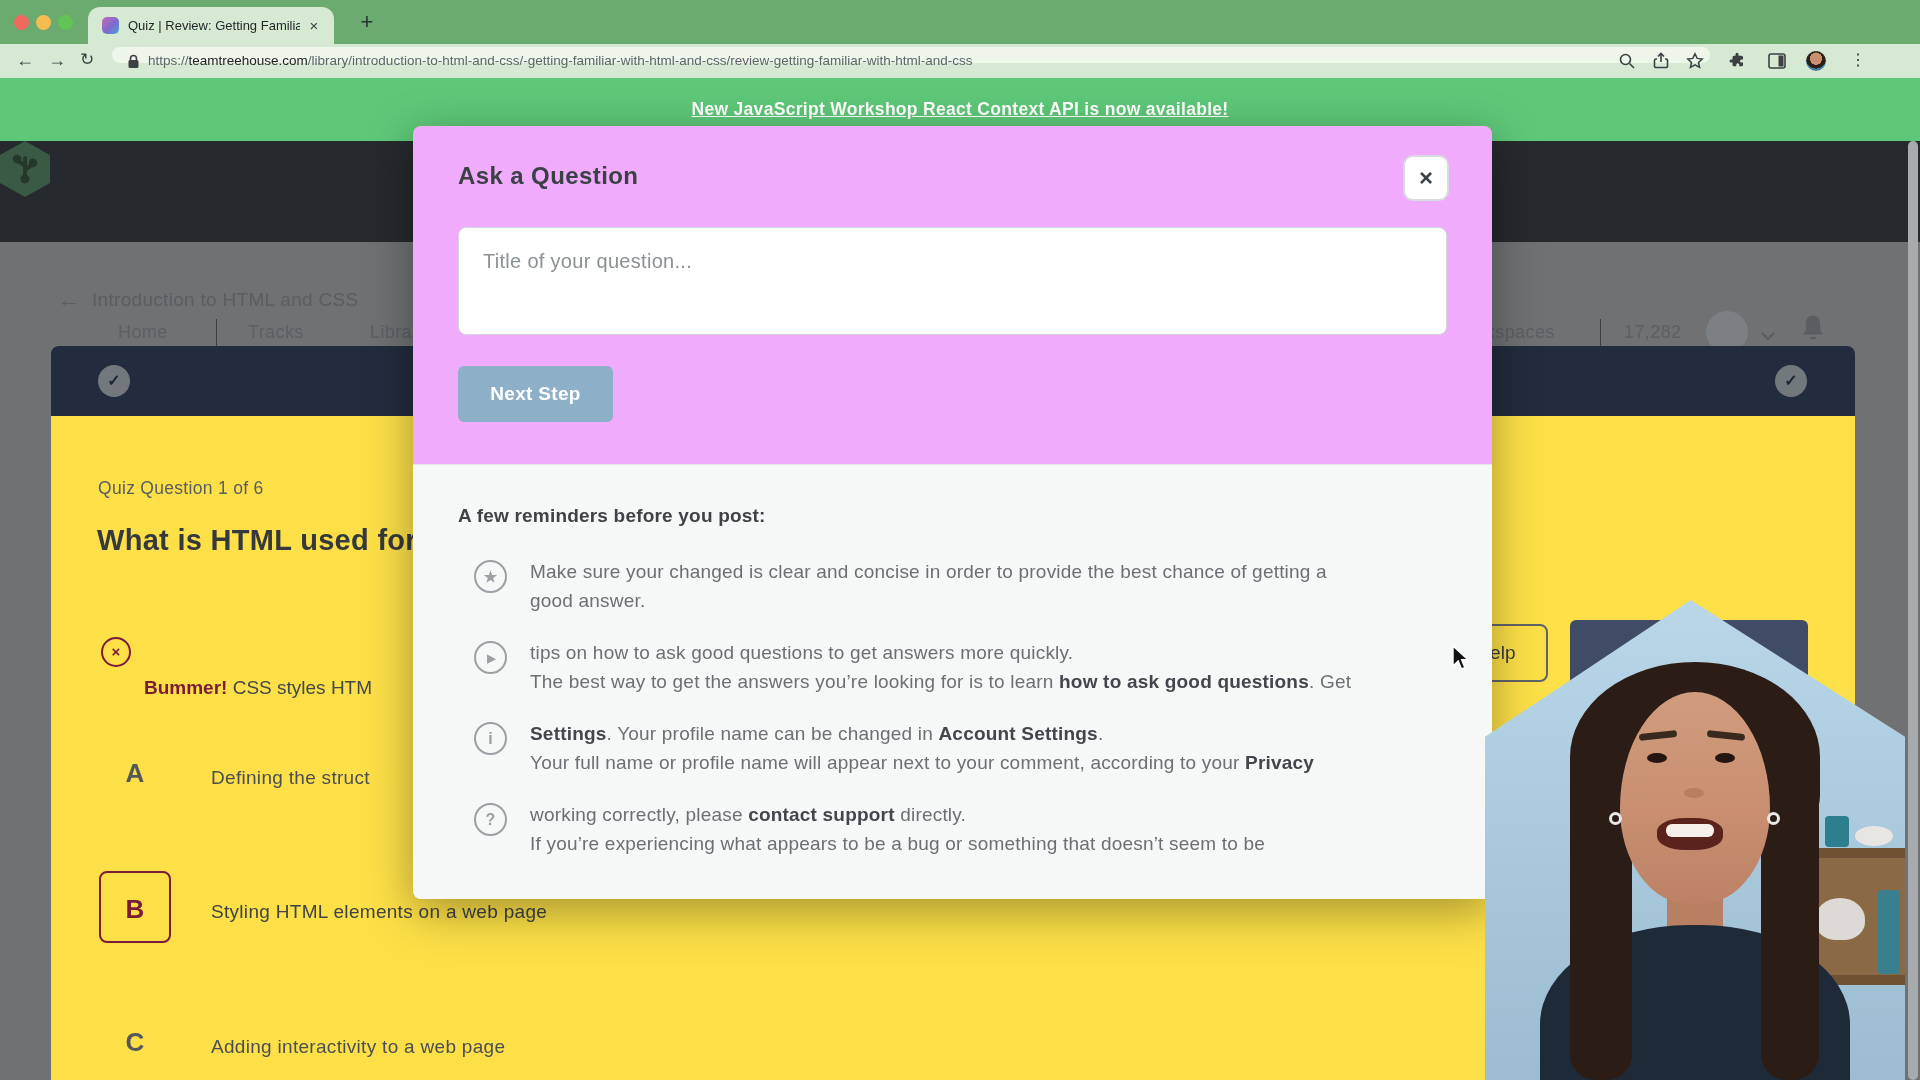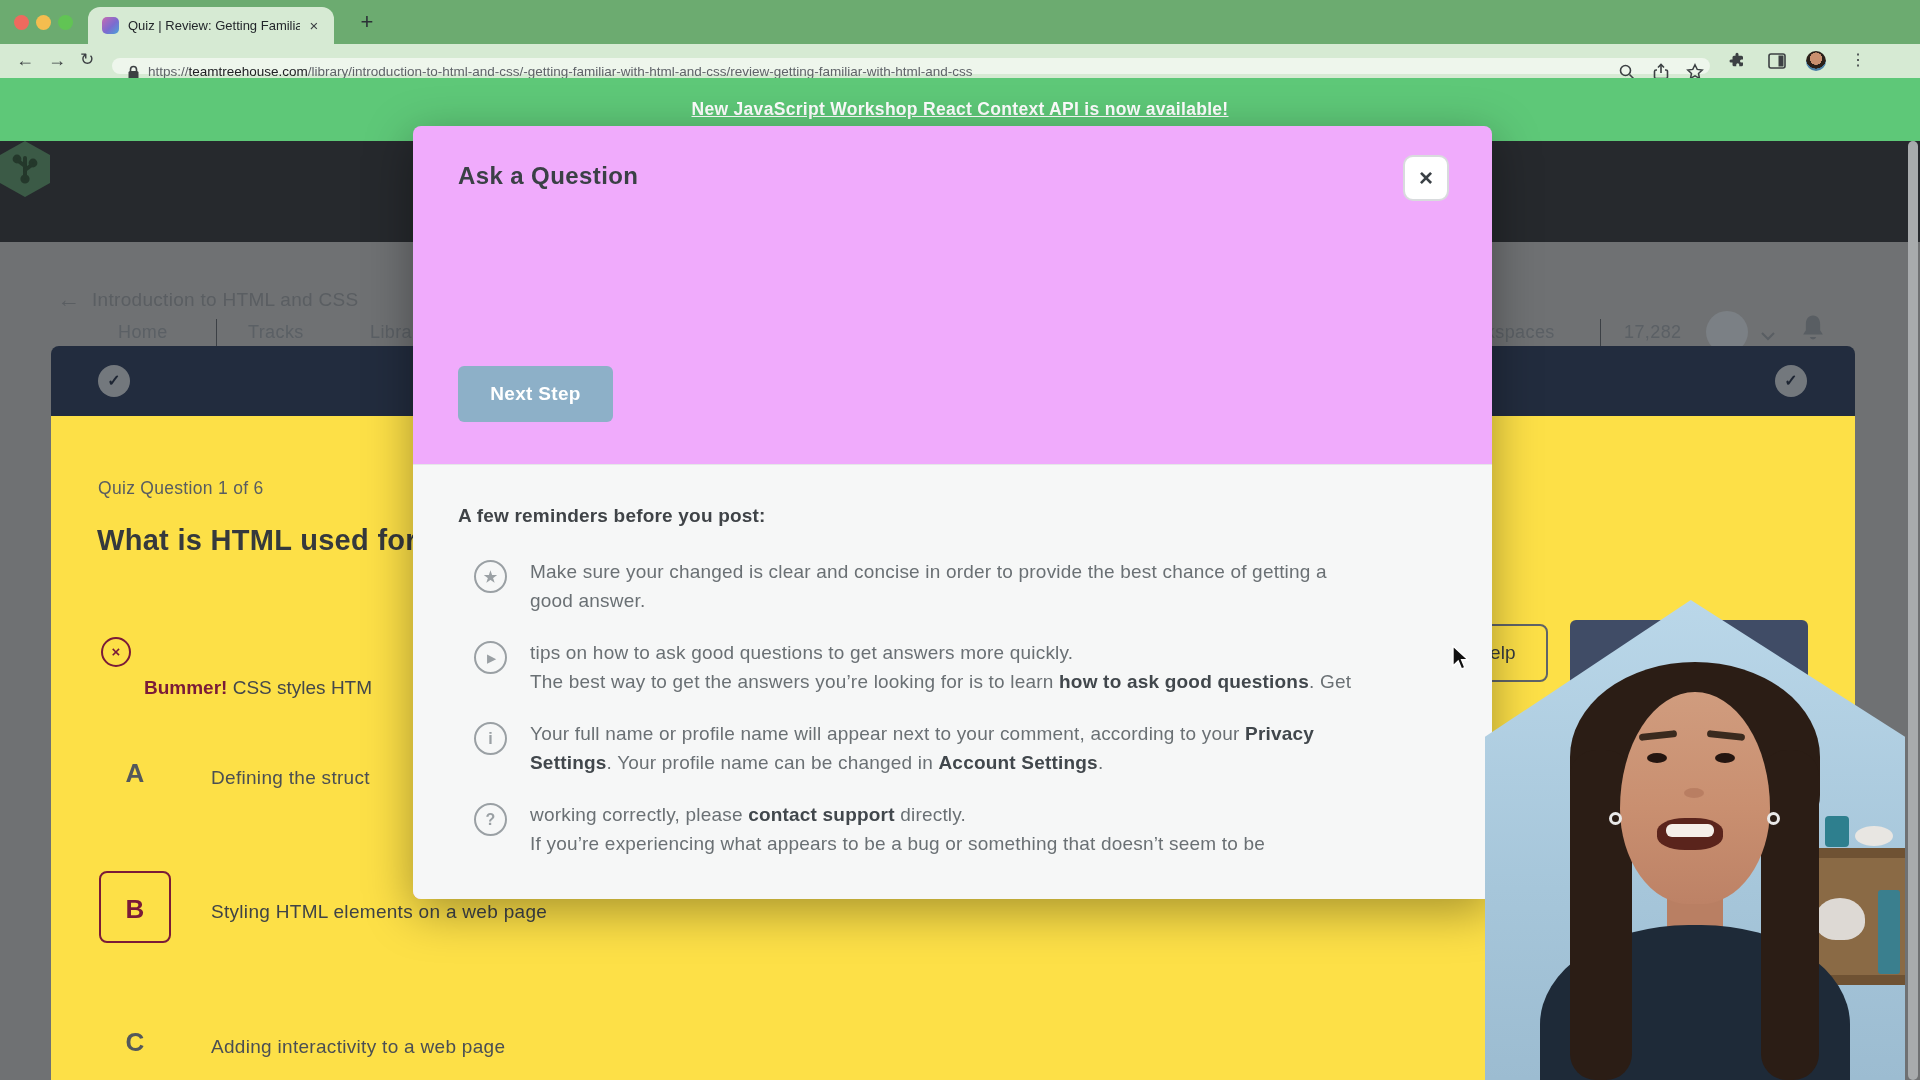--- a/index.html
+++ b/index.html
@@ -18,21 +18,21 @@
     background:linear-gradient(135deg,#c76bb2,#7b6bd0 55%,#4aa3d8); }
   #tab-title { left:40px; top:0; width:172px; height:37px; line-height:37px; font-size:13px;
     color:#23272b; white-space:nowrap; overflow:hidden; }
   #tab-close { left:216px; top:9px; width:20px; height:20px; line-height:19px; text-align:center;
     font-size:15px; color:#3c4043; }
   #newtab { left:352px; top:8px; width:30px; height:30px; line-height:28px; text-align:center;
     font-size:22px; color:#2b3136; }
   #toolbar { left:0; top:44px; width:1920px; height:34px; background:#d6ead3; z-index:40; }
   .navbtn { top:0; height:34px; line-height:32px; font-size:18px; color:#3c4043; }
   #btn-back { left:16px; } #btn-fwd { left:48px; } #btn-reload { left:80px; font-size:17px; }
-  #urlpill { left:112px; top:14px; width:1598px; height:16px; border-radius:14px; background:#eef6ec;text-align:center; }
+  #urlpill { left:112px; top:3px; width:1598px; height:16px; border-radius:14px; background:#eef6ec;text-align:center; }
   #lock-icon { left:15px; top:7px; }
   #url-text { left:36px; top:0; height:28px; line-height:28px; font-size:13.5px; color:#5f6368; white-space:nowrap; }
   #url-text .domain { color:#202124; }
   .pill-icon { top:5px; } #zoom-icon { left:1506px; } #share-icon { left:1540px; } #star-icon { left:1574px; }
   .bar-icon { top:8px; } #puzzle-icon { left:1728px; } #sidebar-icon { left:1768px; }
   #chrome-avatar { left:1806px; top:7px; width:20px; height:20px; border-radius:50%;
     background:radial-gradient(circle at 50% 38%,#c9906f 0 38%,#2b2019 39% 62%,#4a7fa5 63%); }
   #dots-icon { left:1850px; top:0; height:34px; line-height:32px; font-size:16px; color:#3c4043; letter-spacing:0; }
 
   
@@ -265,42 +265,43 @@
     <div id="answer-c" class="abs answer-row">
       <div class="abs answer-letter">C</div>
       <div class="abs answer-text">Adding interactivity to a web page</div>
     </div>
   </div>
 </div>
 
 <div id="modal" class="abs">
   <div id="modal-title" class="abs">Ask a Question</div>
   <div id="modal-close" class="abs">×</div>
+  <textarea id="title-input" class="abs" placeholder="Title of your question..." style=""></textarea>
   <button id="next-step-btn" class="abs">Next Step</button>
   <div id="reminders" class="abs">
     <div id="reminders-heading" class="abs">A few reminders before you post:</div>
     <div class="abs rem-item" style="top:92px">
         <span class="rem-icon star-circle">★</span>
         <div class="rem-text">
           <div><span>Make sure your changed is clear and concise in order to provide the best chance of getting a</span></div>
           <div><span>good answer.</span></div>
         </div>
       </div>
     <div class="abs rem-item" style="top:173px">
         <span class="rem-icon play-circle">▶</span>
         <div class="rem-text">
           <div><span>tips on how to ask good questions to get answers more quickly.</span></div>
           <div><span>The best way to get the answers you’re looking for is to learn </span><span class="b">how to ask good questions</span><span>. Get</span></div>
         </div>
       </div>
     <div class="abs rem-item" style="top:254px">
         <span class="rem-icon info-circle">i</span>
         <div class="rem-text">
+          <div><span class="b">Settings</span><span>. Your profile name can be changed in </span><span class="b">Account Settings</span><span>.</span></div>
           <div><span>Your full name or profile name will appear next to your comment, according to your </span><span class="b">Privacy</span></div>
-          <div><span class="b">Settings</span><span>. Your profile name can be changed in </span><span class="b">Account Settings</span><span>.</span></div>
         </div>
       </div>
     <div class="abs rem-item" style="top:335px">
         <span class="rem-icon question-circle">?</span>
         <div class="rem-text">
           <div><span>working correctly, please </span><span class="b">contact support</span><span> directly.</span></div>
           <div><span>If you’re experiencing what appears to be a bug or something that doesn’t seem to be</span></div>
         </div>
       </div>
   </div>

